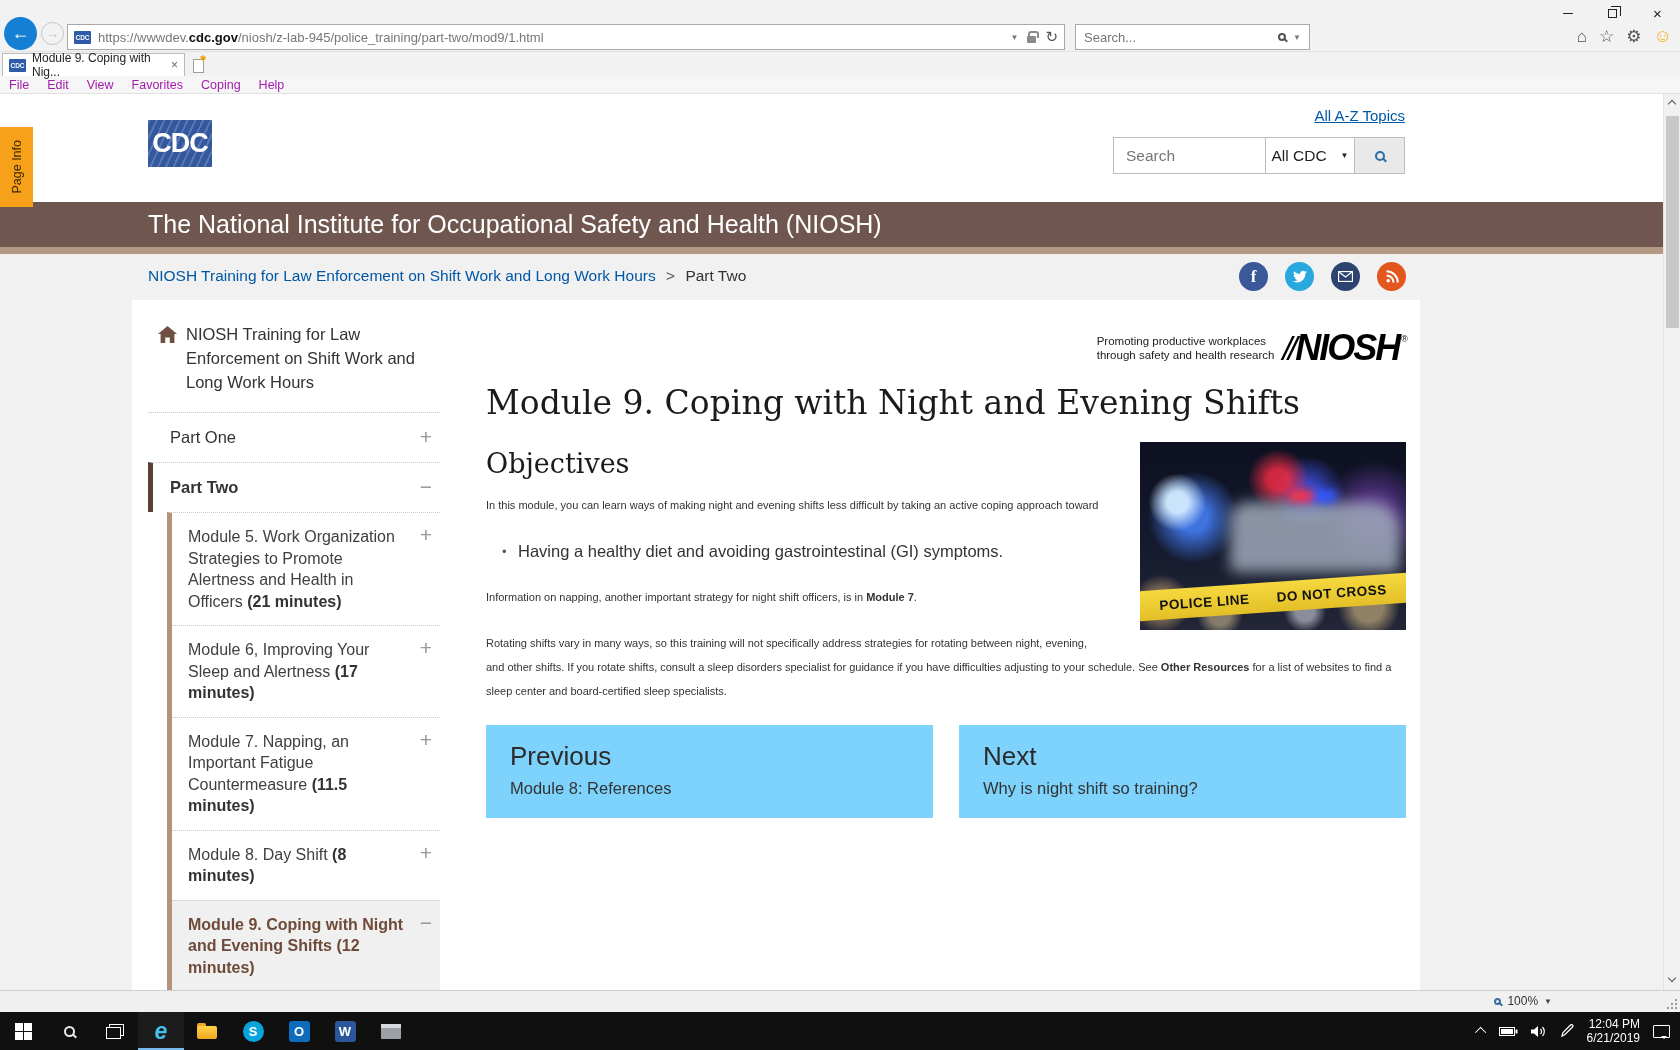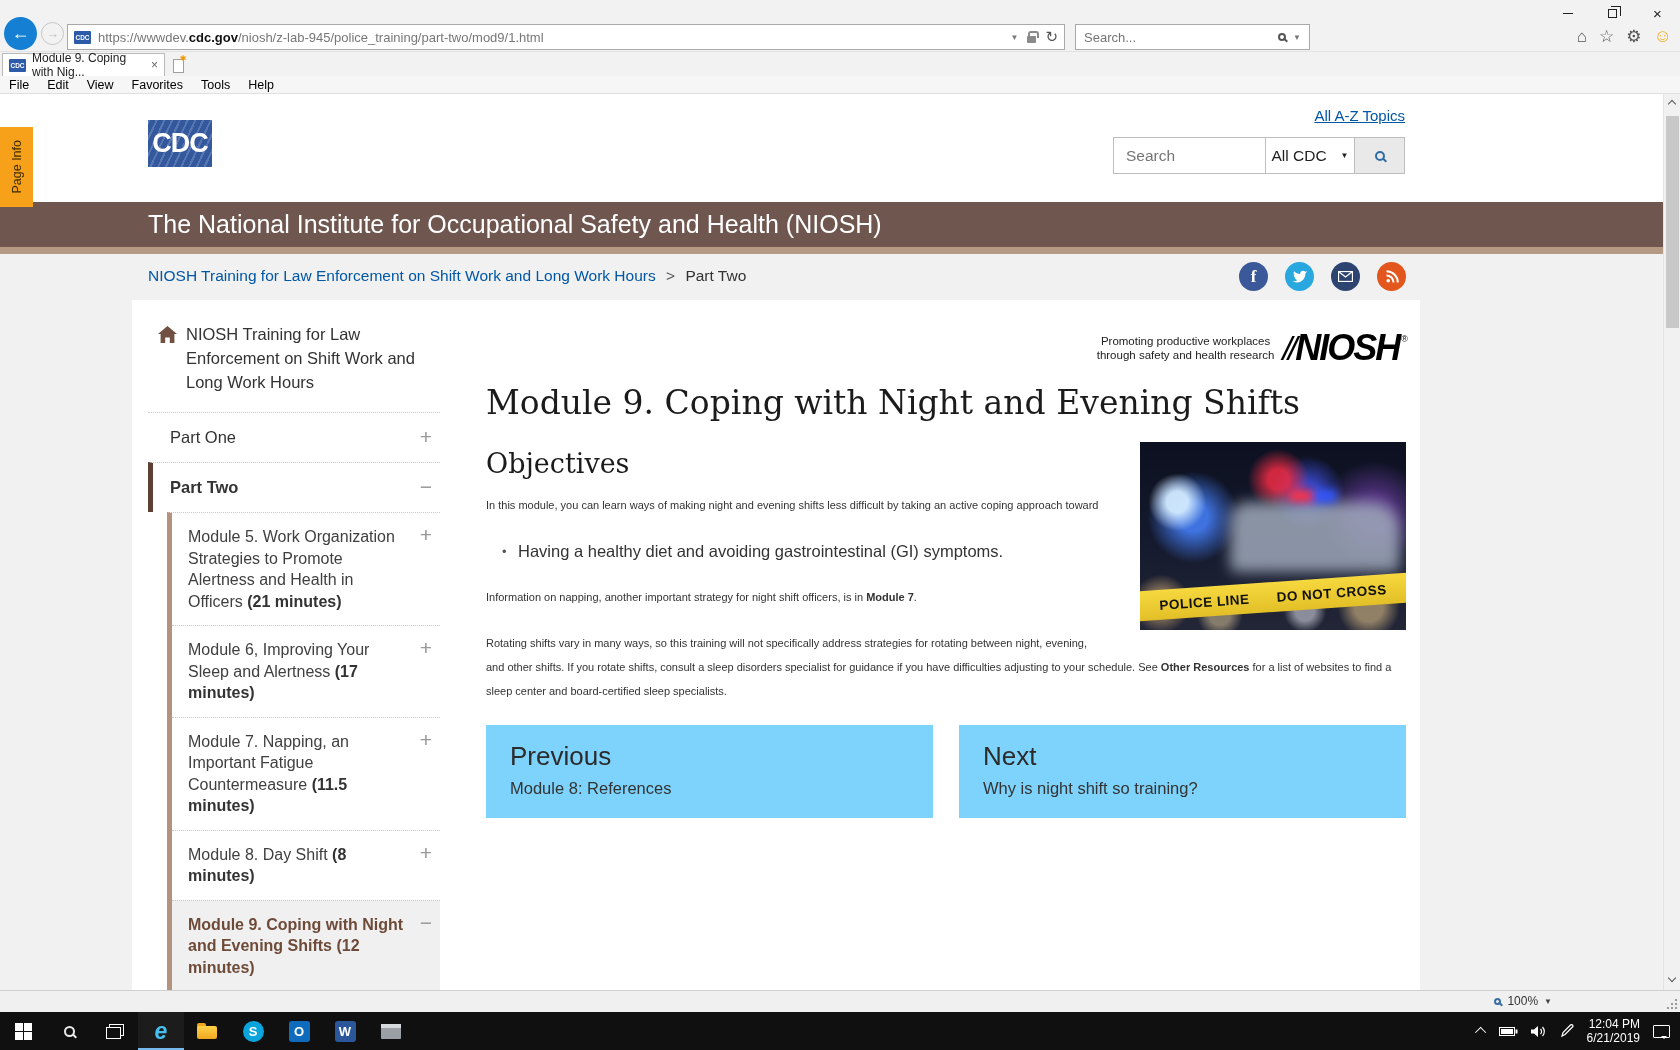--- a/index.html
+++ b/index.html
@@ -25,26 +25,26 @@
   .lockb::before { content:""; position:absolute; left:1px; top:-5px; width:7px; height:5px; border:2px solid #8a8a8a; border-bottom:none; border-radius:3px 3px 0 0; }
   .searchbox { position:absolute; left:1075px; top:24px; width:235px; height:26px; background:#fff; border:1px solid #a9a9a9; display:flex; align-items:center; padding:0 8px; }
   .searchbox input { border:none; outline:none; flex:1; font-size:13px; font-family:inherit; color:#333; background:transparent; }
   .mag { display:inline-block; width:8px; height:8px; border:2px solid currentColor; border-radius:50%; position:relative; }
   .mag::after { content:""; position:absolute; width:5px; height:2px; background:currentColor; transform:rotate(45deg); right:-4px; bottom:-2px; }
   .chrome-icons { position:absolute; right:8px; top:26px; display:flex; align-items:center; gap:12px; color:#555; font-size:17px; }
   .smiley { color:#f4af23; font-size:18px; }
 
   
   .tabrow { height:24px; background:#f2f2f2; display:flex; align-items:flex-end; padding-left:2px; }
-  .tab { width:163px; height:23px; background:#fff; border:1px solid #b9b9b9; border-bottom:none; display:flex; align-items:center; gap:6px; padding:0 6px; font-size:12px; color:#222; }
+  .tab { width:183px; height:23px; background:#fff; border:1px solid #b9b9b9; border-bottom:none; display:flex; align-items:center; gap:6px; padding:0 6px; font-size:12px; color:#222; }
   .tab-close { margin-left:auto; color:#666; font-size:12px; }
   .newtab { width:26px; height:20px; display:flex; align-items:center; justify-content:center; position:relative; }
   .page-ic { width:11px; height:14px; background:#fff; border:1px solid #9f9f9f; position:relative; }
   .page-ic::after { content:"✱"; position:absolute; right:-4px; top:-6px; color:#f59b00; font-size:8px; }
-  .menurow { height:18px; background:#f6f6f6; display:flex; align-items:center; gap:0; font-size:12.5px; color:#000000; border-bottom:1px solid #e0e0e0; }
+  .menurow { height:18px; background:#f6f6f6; display:flex; align-items:center; gap:0; font-size:12.5px; color:#a21caf; border-bottom:1px solid #e0e0e0; }
   .menurow span { padding:0 9px; }
 
   
   .viewport { position:relative; height:896px; background:#f1f1f1; overflow:hidden; }
 
   .cdc-header { height:108px; background:#fff; position:relative; }
   .logo-wrap { position:absolute; left:148px; top:26px; display:flex; align-items:center; gap:10px; }
   .cdc-logo { width:64px; height:47px; background:#33589e; color:#fff; font-weight:bold; font-size:27px; display:flex; align-items:center; justify-content:center; letter-spacing:-1px;
     background-image:repeating-linear-gradient(115deg, rgba(255,255,255,.18) 0 2px, transparent 2px 7px); background-color:#33589e; }
   .agency { font-size:20.5px; color:#2b2b2b; }
@@ -85,21 +85,21 @@
   .modules { border-left:5px solid #b3927e; margin-left:19px; border-top:1px dotted #c9c9c9; }
   .mod { display:flex; border-top:1px dotted #c9c9c9; padding:13px 8px 13px 16px; font-size:16px; line-height:21.5px; color:#404040; align-items:flex-start; }
   .mod:first-child { border-top:none; }
   .mod .lbl { flex:1; }
   .mod b { color:#333; }
   .mod.active { background:#f0f0f0; color:#6e4a39; font-weight:bold; }
 
   
   .main { flex:1; padding:26px 14px 0 46px; min-width:0; }
   .niosh-row { display:flex; justify-content:flex-end; align-items:center; gap:8px; margin:4px 0 16px; }
-  .niosh-tag { font-size:11.5px; line-height:14px; color:#222; text-align:center; }
+  .niosh-tag { font-size:11.5px; line-height:14px; color:#222; text-align:left; }
   .niosh-logo { font-size:36px; font-weight:bold; font-style:italic; letter-spacing:-2px; color:#000; line-height:1; display:flex; align-items:center; }
   .niosh-logo .slash { font-weight:300; font-size:34px; margin-right:2px; letter-spacing:-4px; }
   .niosh-logo sup { font-size:9px; font-weight:normal; font-style:normal; margin-left:2px; margin-top:-18px; }
   h1.title { font-family:"DejaVu Serif",serif; font-size:33px; font-weight:500; color:#1b1b1b; line-height:42px; margin-bottom:24px; }
   h2.obj { font-family:"DejaVu Serif",serif; font-size:27px; font-weight:500; color:#1b1b1b; margin:16px 0 14px; }
   .main p { font-size:11px; line-height:24px; color:#333; margin-bottom:22px; }
   .bullets { margin:0 0 22px 14px; }
   .bullets li { list-style:none; position:relative; padding-left:18px; margin-bottom:8px; font-size:16.5px; line-height:24px; color:#333; }
   .bullets li::before { content:"•"; position:absolute; left:2px; color:#555; font-size:13px; top:1px; }
 
@@ -209,21 +209,21 @@
   <div class="newtab">
       <span class="page-ic"></span>
     </div>
 </div>
 
 <div class="menurow">
   <span>File</span>
   <span>Edit</span>
   <span>View</span>
   <span>Favorites</span>
-  <span>Tools</span>
+  <span>Coping</span>
   <span>Help</span>
 </div>
 
 <div class="viewport">
 
   <div class="cdc-header">
     <div class="logo-wrap">
       <div class="cdc-logo">CDC</div>
     </div>
     <a class="az-link">All A-Z Topics</a>

